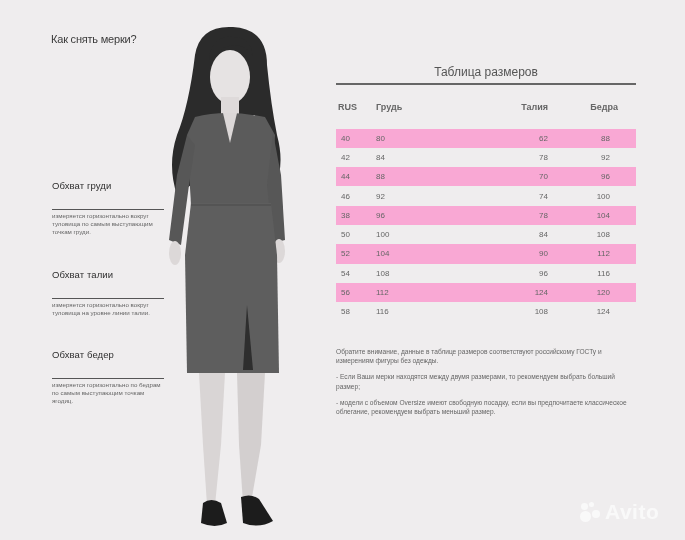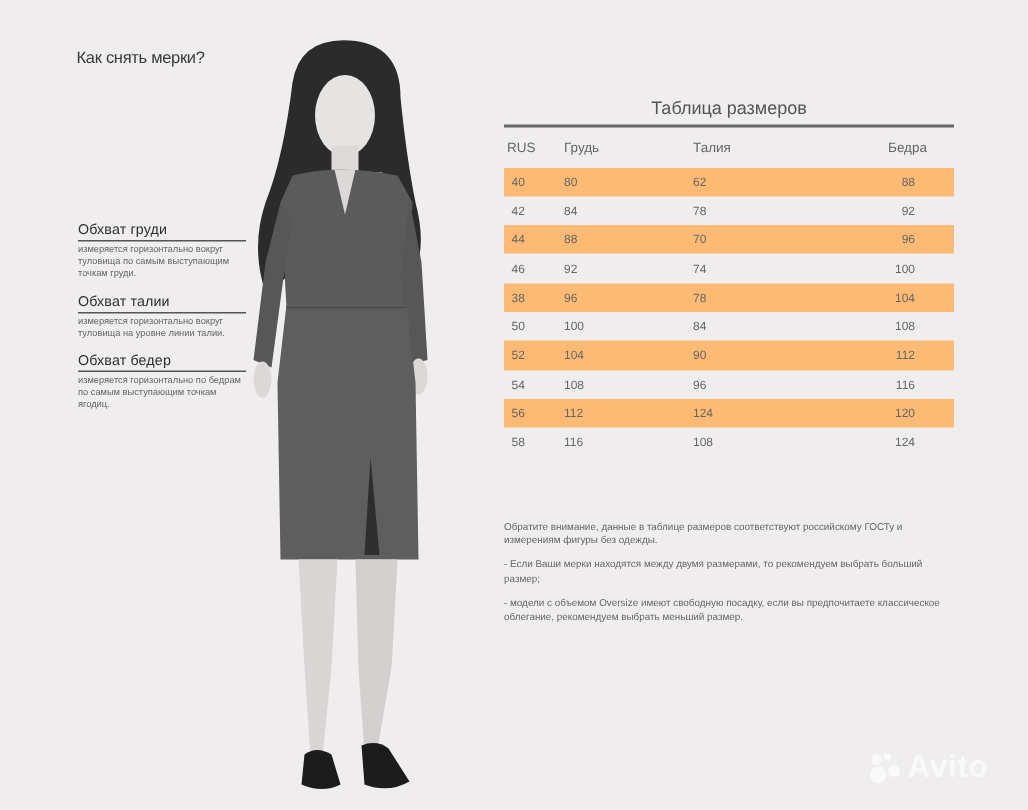--- a/index.html
+++ b/index.html
@@ -10,36 +10,37 @@
     position:relative; color:#333;
   }
   .title {
     position:absolute; left:51px; top:33px;
     font-size:11px; color:#3a3a3a; letter-spacing:-0.2px;
   }
   .measures { position:absolute; left:52px; top:148px; width:112px; }
   .measure { margin-bottom:8px; }
   .measure-head {
     font-size:9.5px; color:#2e2e2e;
-    border-bottom:1.5px solid #555; padding-bottom:1px; margin-bottom:2px;
+    border-bottom:1.5px solid #555; padding-bottom:18px; margin-bottom:2px;
     letter-spacing:0.1px;
+    margin-top:32px;
   }
   .measure-desc { font-size:6.2px; color:#666; line-height:8.2px; }
 
   .figure { position:absolute; left:155px; top:25px; width:150px; height:510px; }
 
   .table-wrap { position:absolute; left:336px; top:65px; width:300px; }
   .table-caption { text-align:center; font-size:12px; color:#555; height:14px; }
   .table-rule { height:1.5px; background:#666; margin-top:4px; }
   .row { display:flex; height:19.3px; align-items:center; font-size:8px; color:#666; }
-  .row.head { height:27px; font-size:9px; color:#666; }
-  .row.shade { background:#fdba74; }
+  .row.head { height:44px; font-size:9px; color:#666;font-weight:bold; }
+  .row.shade { background:#f9a8d4; }
   .c0 { width:40px; padding-left:5px; box-sizing:border-box; }
   .c1 { width:86px; text-align:left; }
-  .c2 { width:86px; text-align:left; }
+  .c2 { width:86px; text-align:right; }
   .c3 { flex:1; text-align:right; padding-right:26px; box-sizing:border-box; }
   .row.head .c0 { padding-left:2px; }
   .row.head .c3 { padding-right:18px; }
 
   .notes { position:absolute; left:336px; top:347px; width:300px; font-size:6.6px; color:#666; line-height:9.2px; }
   .notes p { margin:0 0 7px 0; }
 
   .watermark { position:absolute; left:580px; top:500px; display:flex; align-items:center; opacity:0.95; }
   .wm-dots { position:relative; width:22px; height:20px; }
   .wm-dots span { position:absolute; border-radius:50%; background:#fafafa; }

